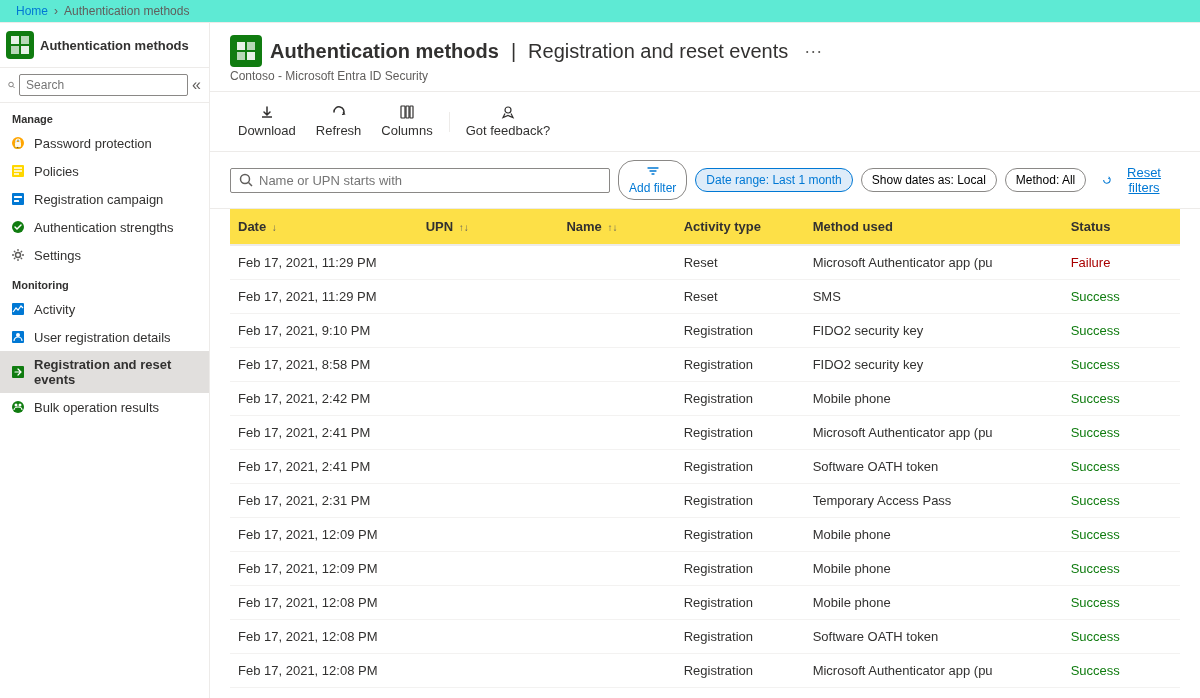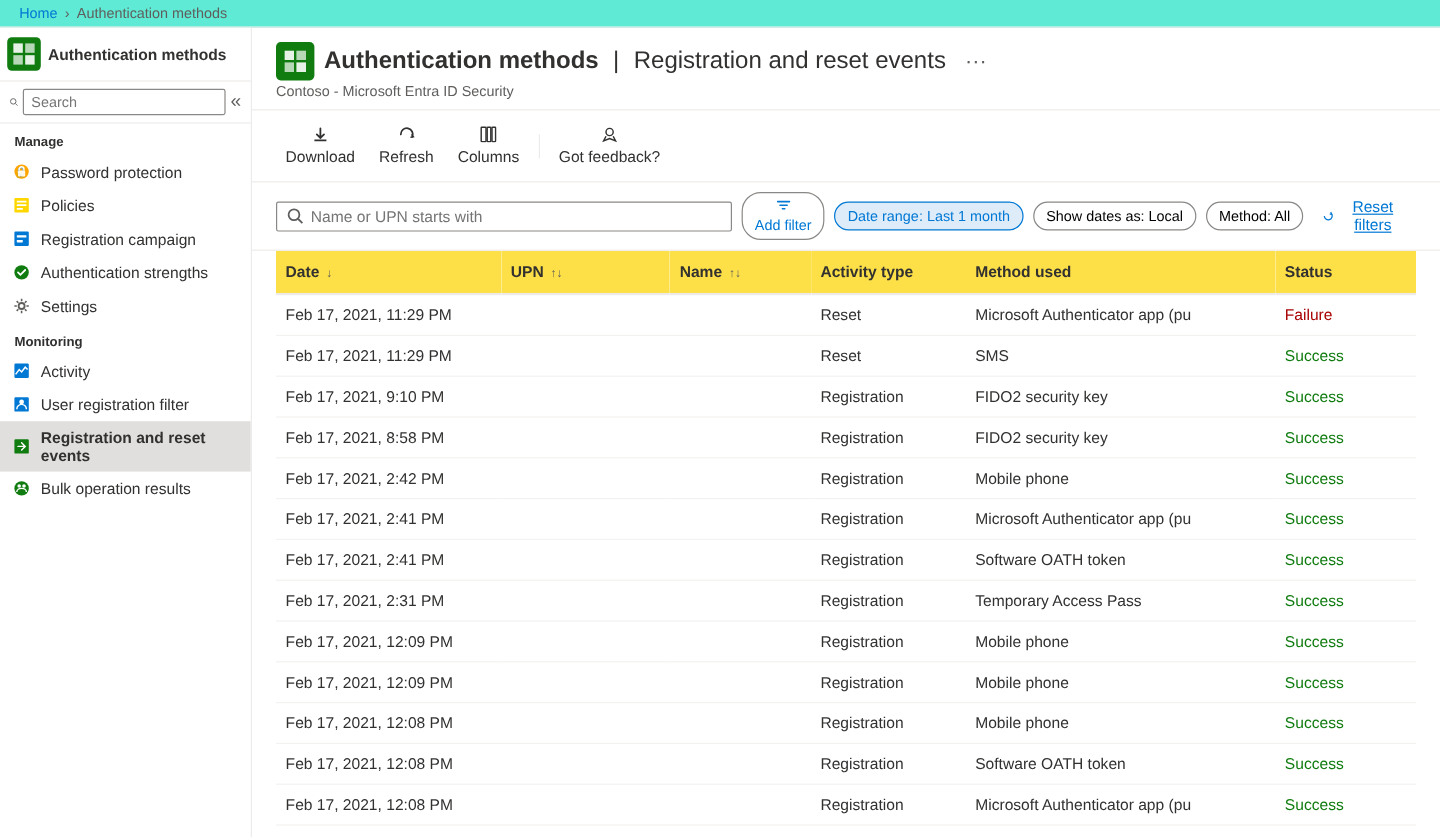--- a/index.html
+++ b/index.html
@@ -172,21 +172,21 @@
       <span>Activity</span>
     </div>
     <div class="sidebar-item">
       <div class="sidebar-icon">
         <svg width="14" height="14" viewBox="0 0 14 14" fill="none">
           <rect x="1" y="1" width="12" height="12" rx="1" fill="#0078d4"></rect>
           <circle cx="7" cy="5" r="2" fill="#fff"></circle>
           <path d="M3 11c0-2.2 1.8-4 4-4s4 1.8 4 4" stroke="#fff" stroke-width="1.2" fill="none"></path>
         </svg>
       </div>
-      <span>User registration filter</span>
+      <span>User registration details</span>
     </div>
     <div class="sidebar-item active">
       <div class="sidebar-icon">
         <svg width="14" height="14" viewBox="0 0 14 14" fill="none">
           <rect x="1" y="1" width="12" height="12" rx="1" fill="#107c10"></rect>
           <path d="M4 7h6M7 4l3 3-3 3" stroke="#fff" stroke-width="1.2" fill="none" stroke-linecap="round"></path>
         </svg>
       </div>
       <span>Registration and reset events</span>
     </div>

